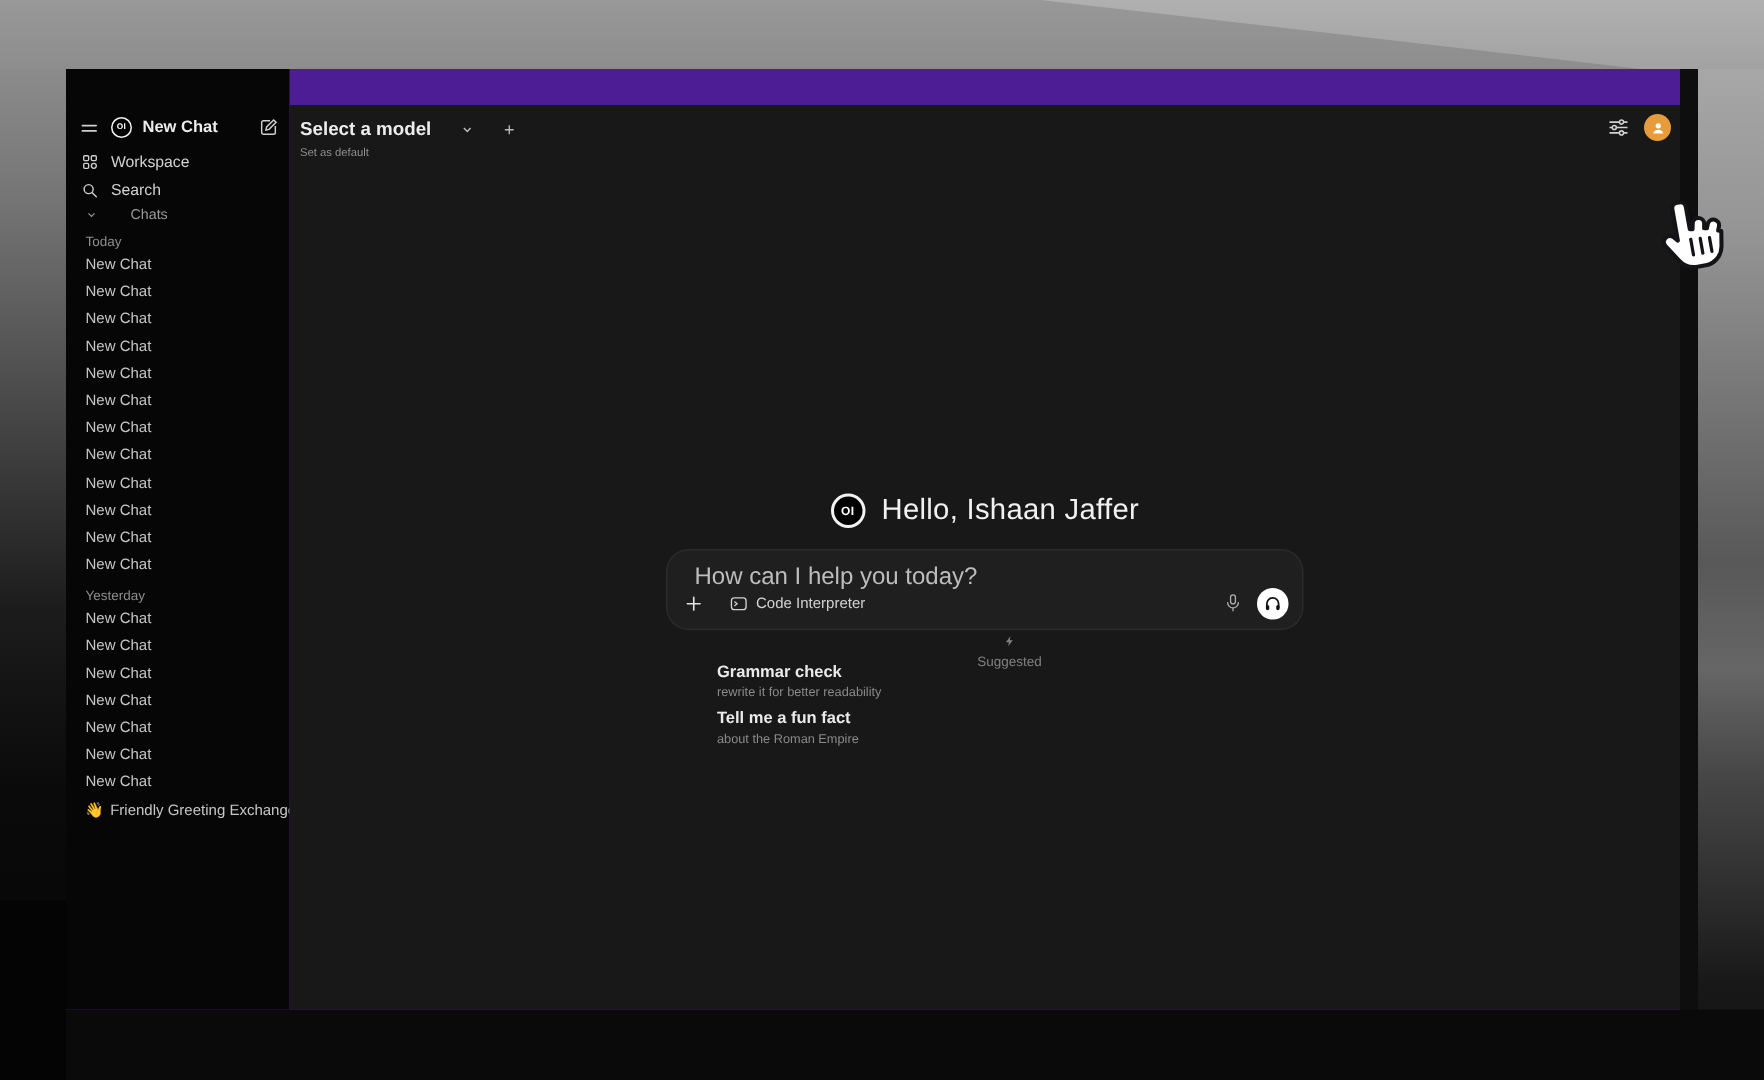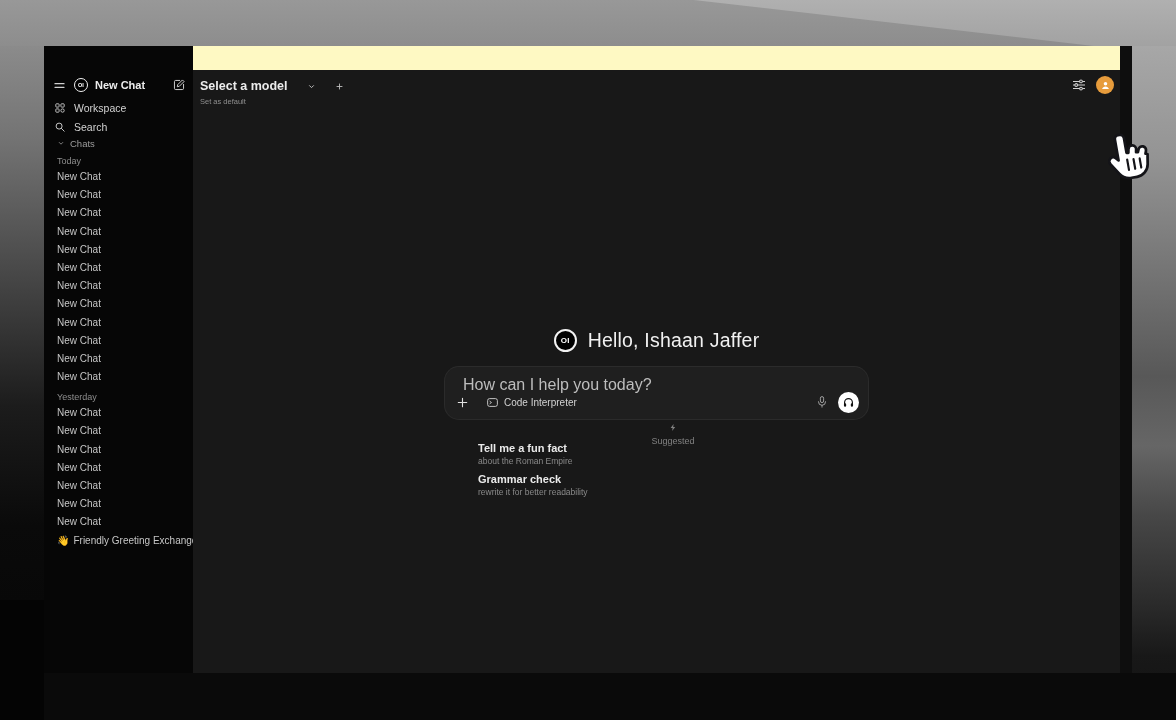--- a/index.html
+++ b/index.html
@@ -14,37 +14,37 @@
               background:linear-gradient(180deg,#a7a7a7 0px,#949494 110px,#6e6e6e 250px,#585858 330px,#666666 400px,#474747 470px,#2a2a2a 560px,#181818 610px,#121212 674px); }
   .bg-top   { left:0; top:0; width:1176px; height:46px;
               background:linear-gradient(180deg,#989898,#8d8d8d); }
   .bg-top-facet { left:0; top:0; width:1176px; height:46px;
               background:linear-gradient(180deg,#b0b0b0,#a2a2a2);
               clip-path:polygon(59% 0, 100% 0, 100% 100%, 93% 100%); }
   .bg-bottom{ left:0; top:673px; width:1176px; height:47px; background:#0a0a0a; }
   .bg-bottom-l{ left:0; top:600px; width:44px; height:120px; background:#040404; }
 
   
-  .window { left:44px; top:46px; width:1076px; height:627px; background:#fef9c3; }
+  .window { left:44px; top:46px; width:1076px; height:627px; background:#4c1d95; }
   .sidebar{ position:absolute; left:0; top:0; width:149px; height:100%; background:#060606; }
   .mainarea{ position:absolute; left:149px; top:24px; right:0; bottom:0; background:#181818; }
 
   
   .sb-header{ position:absolute; left:9px; right:7px; top:30px; height:18px;
               display:flex; align-items:center; }
   .sb-title { font-size:11px; font-weight:700; color:#ededed; margin-left:7px; }
   .logo-circle{ width:14px; height:14px; border-radius:50%; background:#000;
               border:1.4px solid #f2f2f2; color:#fff; font-size:5.5px; font-weight:700;
               display:flex; align-items:center; justify-content:center; letter-spacing:.2px; }
   .sb-spacer{ flex:1; }
   .sb-row  { display:flex; align-items:center; gap:8px; height:19px; padding-left:10px;
              font-size:10.5px; color:#d2d2d2; font-weight:500; cursor:default; }
   .sb-nav  { position:absolute; left:0; right:0; top:52px; }
   .sb-chats{ position:absolute; left:0; right:0; top:91px; bottom:0; padding-left:13px; overflow:hidden; }
-  .chats-toggle{ display:flex; align-items:center; gap:5px; height:12px;
+  .chats-toggle{ display:flex; align-items:center; gap:22px; height:12px;
              font-size:9.5px; color:#9c9c9c; }
   .group-label{ font-size:9px; color:#8d8d8d; height:12px; line-height:12px; margin-top:6px; }
   .chat-item{ height:18.2px; line-height:18.2px; font-size:10px; color:#c6c6c6;
              white-space:nowrap; cursor:default; }
   .chat-list{ margin-top:1px; }
   .gap-group{ margin-top:5px; }
   .special-chat{ height:18px; line-height:18px; font-size:10px; color:#c6c6c6;
              display:flex; align-items:center; gap:4px; white-space:nowrap; }
   .emoji   { color:#f0b13e; font-size:10px; }
 
@@ -267,26 +267,26 @@
         <div class="sg-header">
           <span>
             <svg width="8" height="9" viewBox="0 0 20 20" fill="#818181">
                 <path d="M11.5 1.5L4 11.5h5l-1.2 7L15.5 8.5h-5z"></path>
               </svg>
           </span>
           <span>Suggested</span>
         </div>
         <div>
             <div class="sg-item">
+            <div class="sg-title">Grammar check</div>
+            <div class="sg-sub">rewrite it for better readability</div>
+          </div>
+            <div class="sg-item">
             <div class="sg-title">Tell me a fun fact</div>
             <div class="sg-sub">about the Roman Empire</div>
-          </div>
-            <div class="sg-item">
-            <div class="sg-title">Grammar check</div>
-            <div class="sg-sub">rewrite it for better readability</div>
           </div>
           </div>
       </div>
 
     </div>
   </div>
 </div>
 
 <div class="abs cursor">
   <svg width="58" height="58" viewBox="0 0 32 32">

